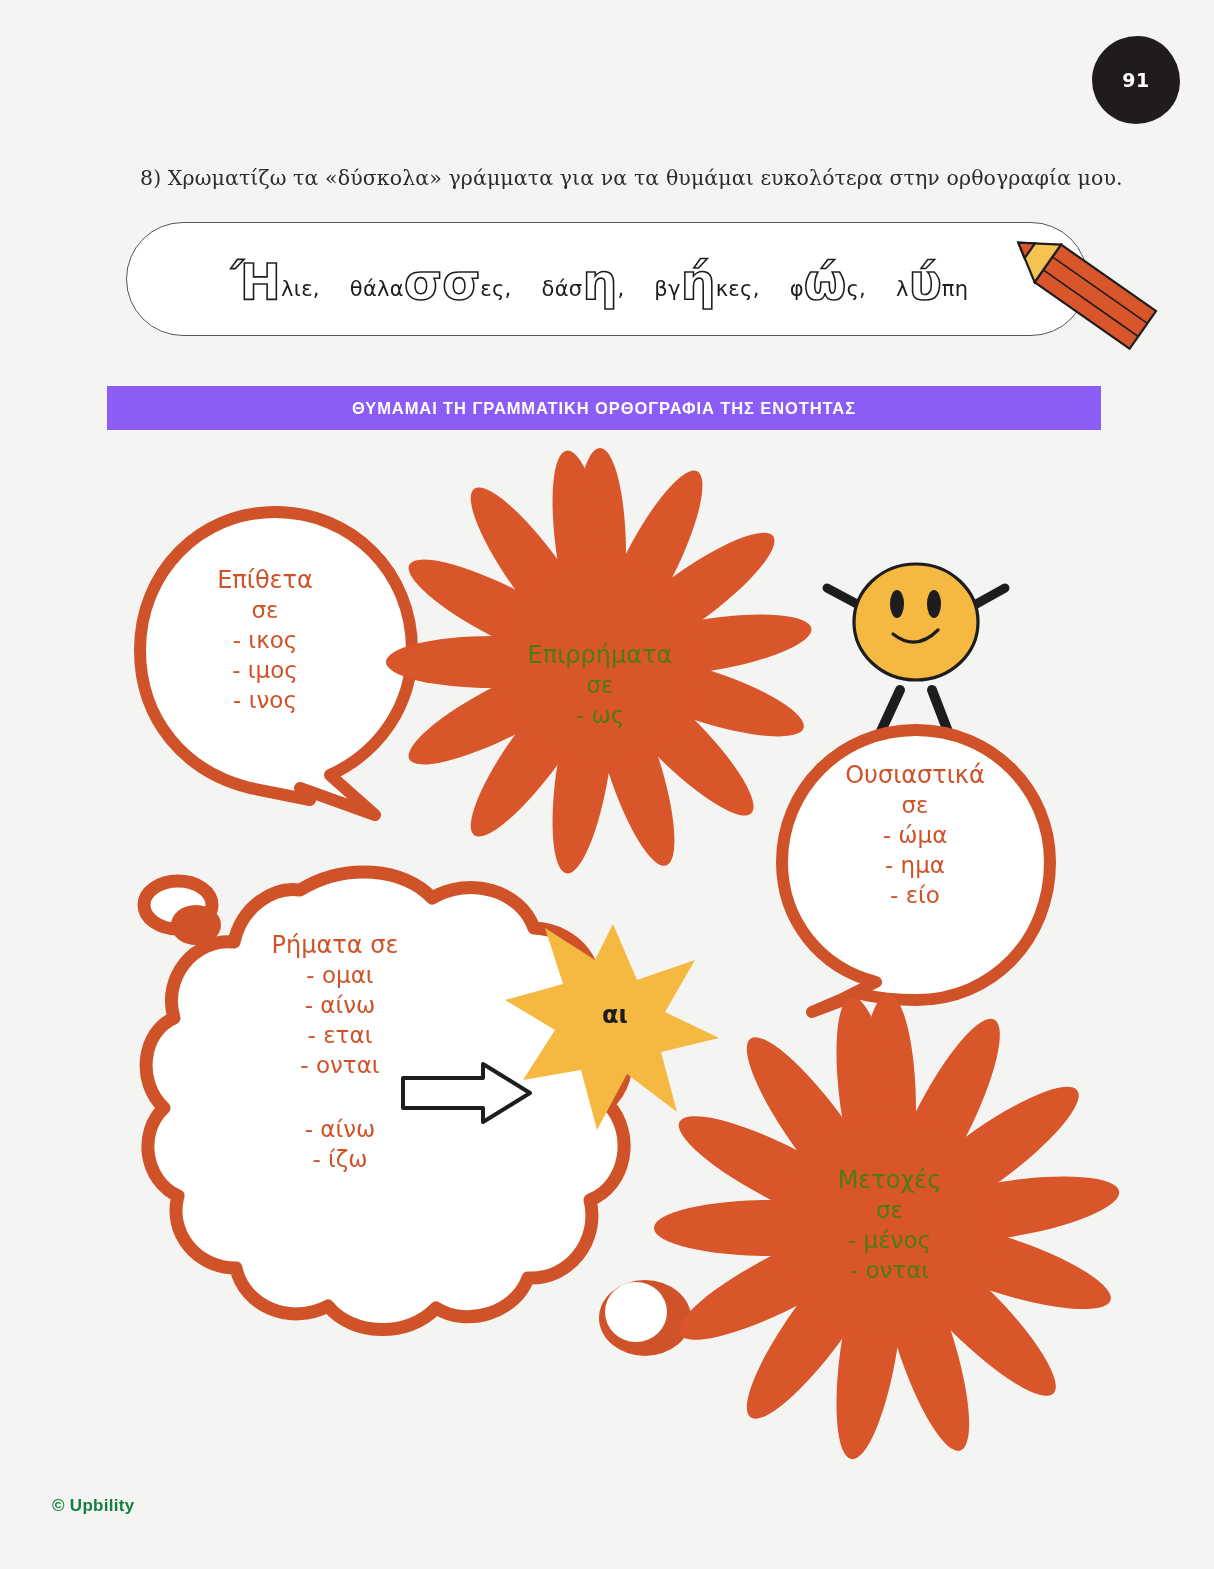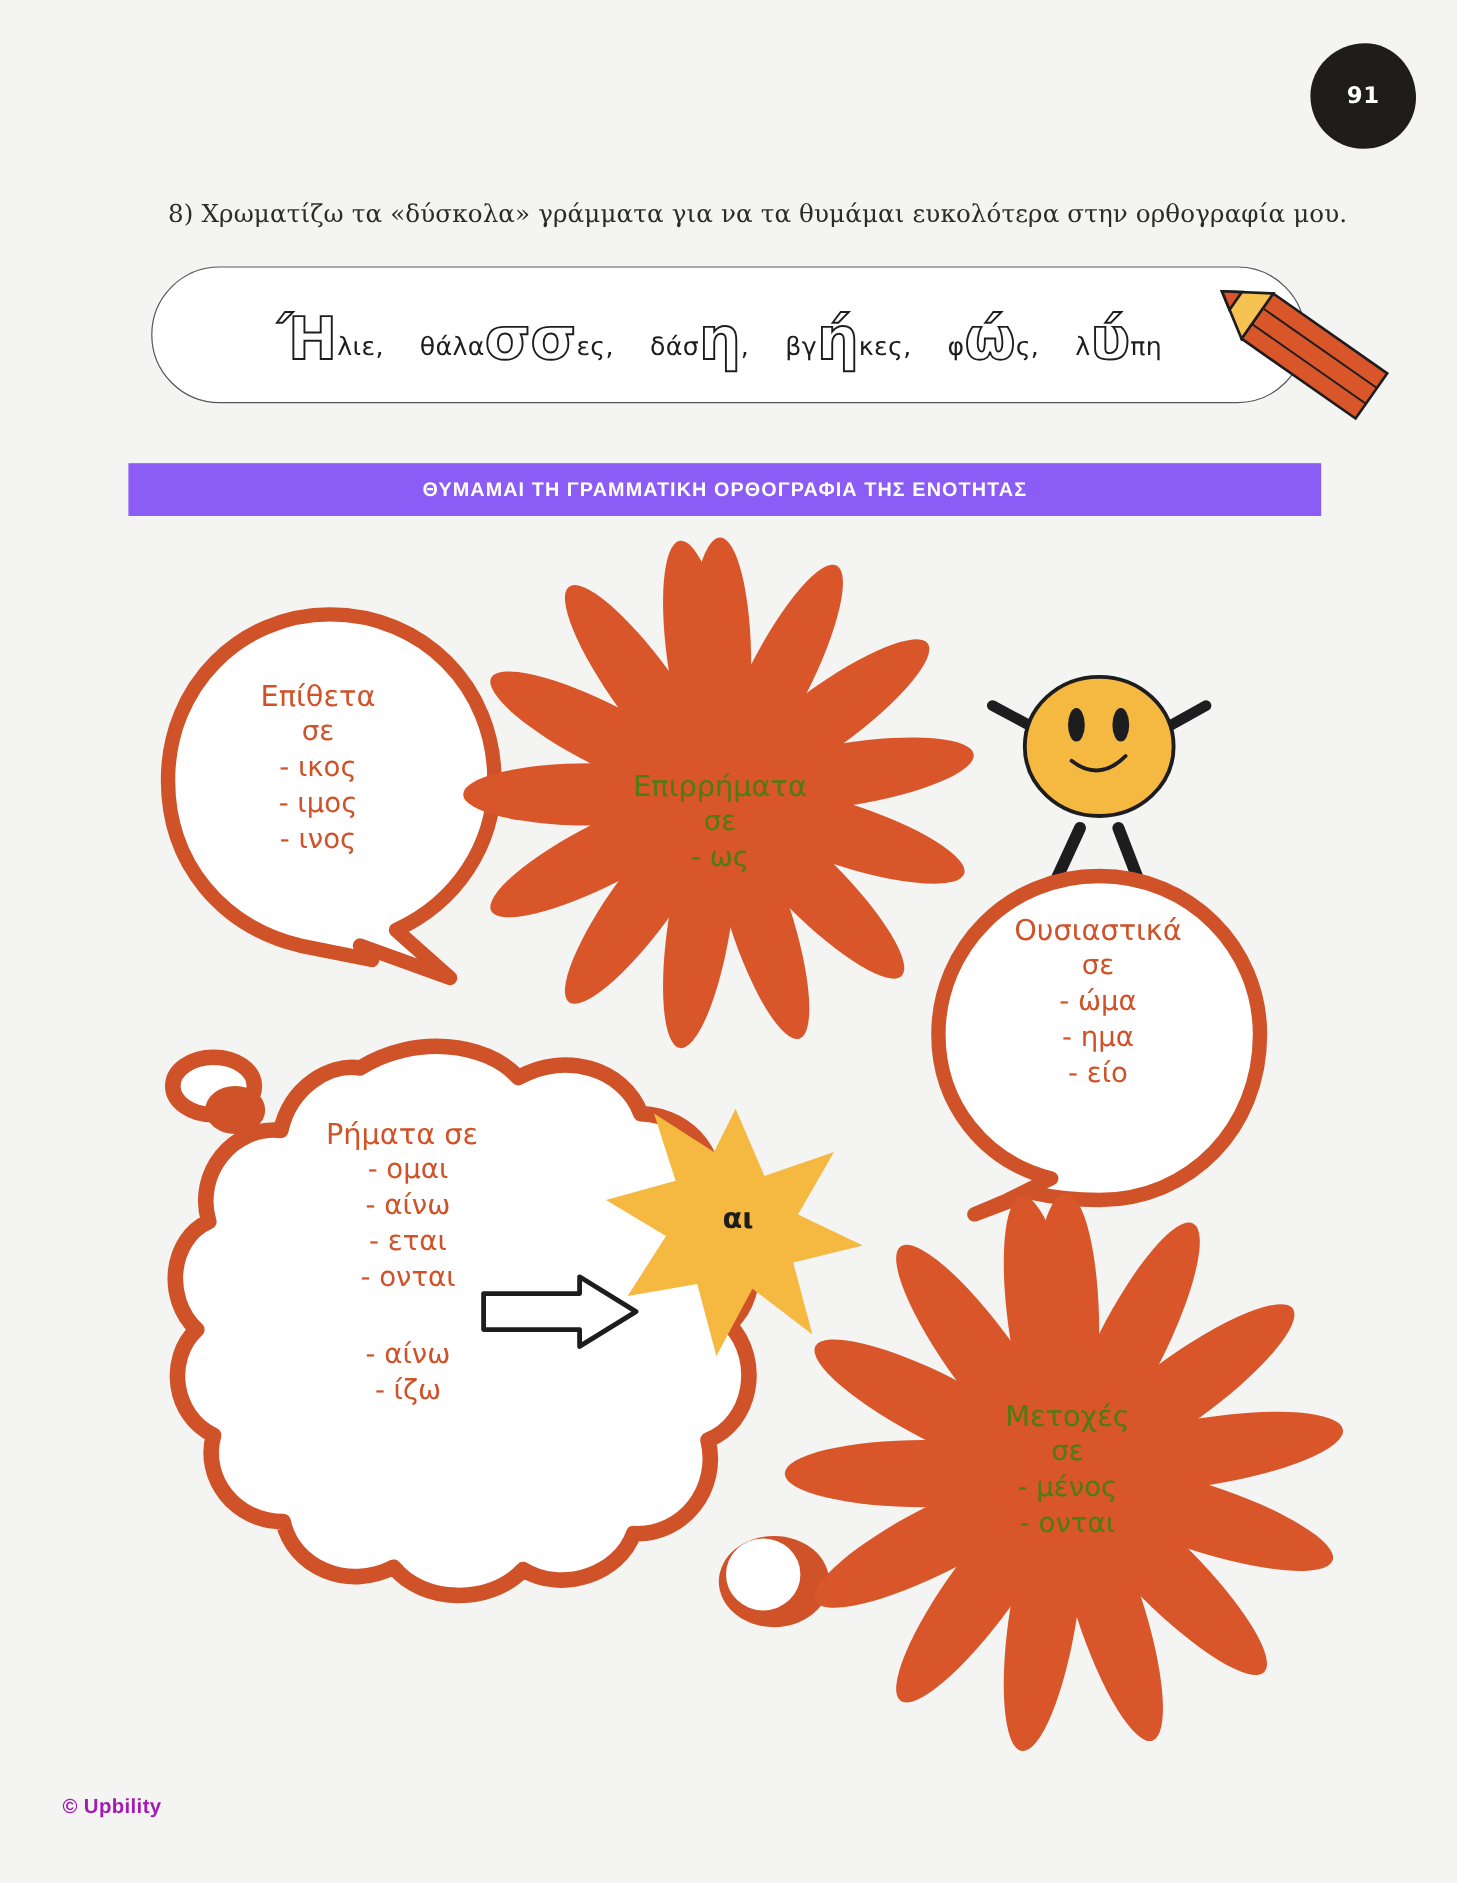--- a/index.html
+++ b/index.html
@@ -109,21 +109,21 @@
   .t-orange { color: #cf5229; }
   .t-white  { color: #4d7c0f; }
 
   .big-label { font-size: 24px; }
   .sub-label { font-size: 23px; }
 
   
   .footer {
     position: absolute;
     top: 1496px; left: 52px;
-    color: #a21caf;
+    color: #15803d;
     font-family: "Liberation Sans", sans-serif;
     font-size: 17px;
     font-weight: 700;
     letter-spacing: .3px;
   }
 
   svg { display: block; overflow: visible; }
   .canvas { position: absolute; top: 0; left: 0; width: 1214px; height: 1569px; }
 </style>
 </head>

